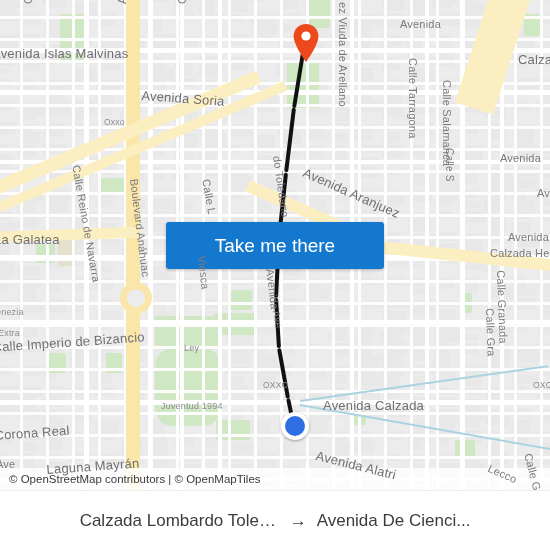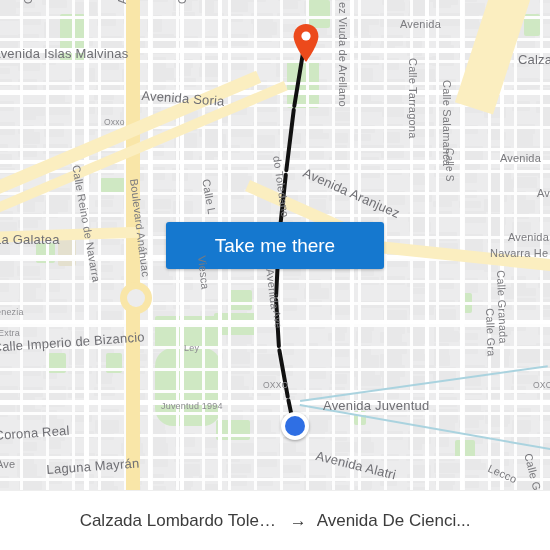--- a/index.html
+++ b/index.html
@@ -920,20 +920,23 @@
         <circle cx="15" cy="13" r="4.6" fill="#fff"></circle>
       </svg>
     </div>
 
     <div class="dot" style="left:281px;top:412px;">
       <i></i>
     </div>
 
     <button class="cta">Take me there</button>
 
+    <div class="attrib">
+      <span>© OpenStreetMap contributors | © OpenMapTiles</span>
+    </div>
   <div class="lbl vert" style="left: 22px; top: 4px; font-size: 11px; transform: rotate(-90deg);">Calle</div>
       <div class="lbl big" style="left: -8px; top: 46px; font-size: 13px;">Avenida Islas Malvinas</div>
       <div class="lbl vert" style="left: 116px; top: 4px; font-size: 11px; transform: rotate(-90deg);">Avenida Islas</div>
       <div class="lbl vert" style="left: 176px; top: 4px; font-size: 11px; transform: rotate(-90deg);">Calle I</div>
       <div class="lbl big vert" style="left: 142px; top: 88px; font-size: 13px; transform: rotate(4deg);">Avenida Soria</div>
       <div class="lbl sm" style="left: 104px; top: 117px; font-size: 8.5px;">Oxxo</div>
       <div class="lbl vert" style="left: 349px; top: 2px; font-size: 11px; transform: rotate(90deg);">ez Viuda de Arellano</div>
       <div class="lbl vert" style="left: 419px; top: 58px; font-size: 11px; transform: rotate(90deg);">Calle Tarragona</div>
       <div class="lbl vert" style="left: 453px; top: 80px; font-size: 11px; transform: rotate(90deg);">Calle Salamanca</div>
       <div class="lbl big" style="left: 518px; top: 52px; font-size: 13px;">Calza</div>
@@ -942,31 +945,31 @@
       <div class="lbl big" style="left: -6px; top: 232px; font-size: 13px;">La Galatea</div>
       <div class="lbl vert" style="left: 212px; top: 178px; font-size: 11px; transform: rotate(80deg);">Calle L</div>
       <div class="lbl vert" style="left: 208px; top: 255px; font-size: 11px; transform: rotate(84deg);">Viesca</div>
       <div class="lbl vert" style="left: 283px; top: 155px; font-size: 11px; transform: rotate(82deg);">do Toledano</div>
       <div class="lbl vert" style="left: 276px; top: 268px; font-size: 11px; transform: rotate(83deg);">Avenida</div>
       <div class="lbl big vert" style="left: 307px; top: 165px; font-size: 13px; transform: rotate(24deg);">Avenida Aranjuez</div>
       <div class="lbl vert" style="left: 455px; top: 148px; font-size: 10px; transform: rotate(90deg);">Calle S</div>
       <div class="lbl" style="left: 500px; top: 152px; font-size: 11px;">Avenida</div>
       <div class="lbl" style="left: 537px; top: 187px; font-size: 11px;">Ave</div>
       <div class="lbl" style="left: 508px; top: 231px; font-size: 11px;">Avenida</div>
-      <div class="lbl" style="left: 490px; top: 247px; font-size: 11px;">Navarra He</div>
+      <div class="lbl" style="left: 490px; top: 247px; font-size: 11px;">Calzada He</div>
       <div class="lbl vert" style="left: 507px; top: 270px; font-size: 11px; transform: rotate(88deg);">Calle Granada</div>
       <div class="lbl sm" style="left: -4px; top: 307px; font-size: 9px;">enezia</div>
       <div class="lbl sm" style="left: -2px; top: 328px; font-size: 9px;">Extra</div>
       <div class="lbl big vert" style="left: -8px; top: 340px; font-size: 13px; transform: rotate(-4deg);">Calle Imperio de Bizancio</div>
       <div class="lbl sm" style="left: 184px; top: 343px; font-size: 9px;">Ley</div>
       <div class="lbl sm" style="left: 161px; top: 401px; font-size: 9px;">Juventud 1994</div>
       <div class="lbl sm" style="left: 533px; top: 380px; font-size: 8.5px;">OXO</div>
       <div class="lbl big vert" style="left: -6px; top: 428px; font-size: 13px; transform: rotate(-4deg);">Corona Real</div>
       <div class="lbl sm" style="left: 263px; top: 380px; font-size: 8.5px;">OXXO</div>
-      <div class="lbl big" style="left: 323px; top: 398px; font-size: 13px;">Avenida Juventud</div>
+      <div class="lbl big" style="left: 323px; top: 398px; font-size: 13px;">Avenida Calzada</div>
       <div class="lbl vert" style="left: 496px; top: 308px; font-size: 11px; transform: rotate(88deg);">Calle Gra</div>
       <div class="lbl big vert" style="left: 318px; top: 448px; font-size: 13px; transform: rotate(14deg);">Avenida Alatri</div>
       <div class="lbl vert" style="left: 491px; top: 462px; font-size: 11px; transform: rotate(24deg);">Lecco</div>
       <div class="lbl vert" style="left: 534px; top: 452px; font-size: 11px; transform: rotate(76deg);">Calle G</div>
       <div class="lbl big vert" style="left: 46px; top: 462px; font-size: 13px; transform: rotate(-4deg);">Laguna Mayrán</div>
       <div class="lbl" style="left: -4px; top: 458px; font-size: 11px;">Ave</div>
       <div class="lbl" style="left: 400px; top: 18px; font-size: 11px;">Avenida</div>
       <div class="lbl vert" style="left: 282px; top: 310px; font-size: 10px; transform: rotate(83deg);">Ave</div>
     </div>
 

